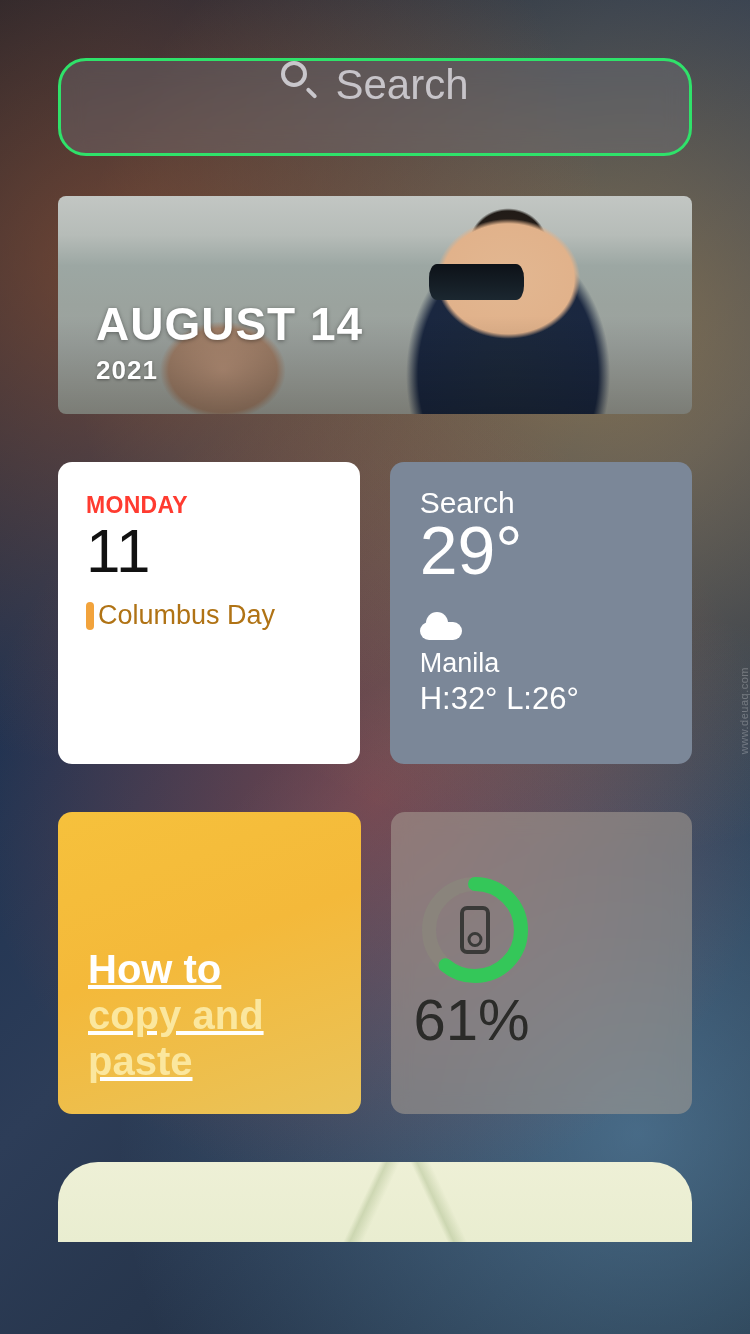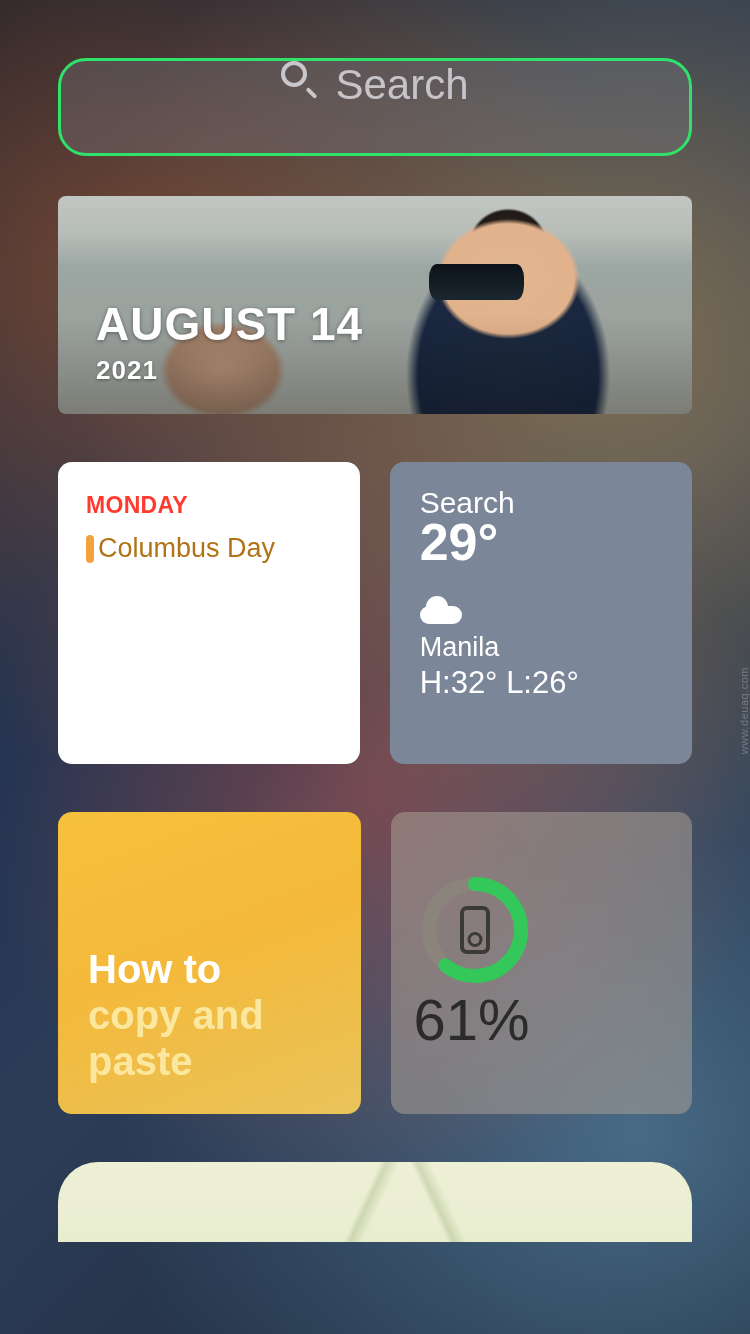--- a/index.html
+++ b/index.html
@@ -63,31 +63,31 @@
   .calendar { background: #fff; padding: 30px 28px; }
   .calendar .dow { color: #ff3b30; font-size: 23px; font-weight: 600; letter-spacing: 0.3px; }
   .calendar .dnum { font-size: 62px; font-weight: 400; color: #111; margin-top: -4px; }
   .calendar .evrow { display:flex; align-items:center; gap:4px; margin-top: 14px;}
   .calendar .bar { width: 8px; height: 28px; border-radius: 4px; background: #f2a33c; }
   .calendar .ev { color: #b07315; font-size: 27px; font-weight: 500; }
 
   
   .weather { background: #7b8798; color: #fff; padding: 24px 30px; }
   .weather .city { font-size: 30px; font-weight: 400; }
-  .weather .temp { font-size: 52px; font-weight: 700; line-height: 1; margin-top: -4px; }
+  .weather .temp { font-size: 68px; font-weight: 400; line-height: 1; margin-top: -4px; }
   .weather .cloud { width:42px; height:28px; position:relative; margin-top:28px;}
   .weather .cloud::before{content:"";position:absolute;left:6px;top:0;width:22px;height:22px;background:#fff;border-radius:50%;}
   .weather .cloud::after{content:"";position:absolute;left:0;top:10px;width:42px;height:18px;background:#fff;border-radius:12px;}
   .weather .cond { font-size: 27px; margin-top: 8px; }
   .weather .hl { font-size: 31px; margin-top: 2px; }
 
   
   .notes {
     background: linear-gradient(160deg, #f6c13c 0%, #f4b93a 45%, #e9c35a 100%);
-    color: #fff; padding: 30px; display:flex; flex-direction:column; justify-content:flex-end;
+    color: #fff; padding: 30px; display:flex; flex-direction:column; justify-content:flex-end;text-decoration:underline;
   }
   .notes .l1 { font-size: 40px; font-weight: 600; color:#fff; }
   .notes .l2 { font-size: 40px; font-weight: 600; color:#fbe79e; line-height:1.15;}
 
   
   .battery { background: rgba(170,160,150,0.55); backdrop-filter: blur(10px); padding: 22px; display:flex; flex-direction:column; justify-content:center;}
   .battery .ring-wrap { width:112px; height:112px; position:relative; margin-left:6px;}
   .battery .ring-wrap svg { transform: rotate(-90deg); }
   .battery .ring-bg { stroke:#8a847c; }
   .battery .ring-fg { stroke:#34c759; }
@@ -128,20 +128,21 @@
     <div class="sunglasses"></div>
     <div class="text">
       <div class="date">AUGUST 14</div>
       <div class="year">2021</div>
     </div>
   </div>
 
   <div class="row">
     <div class="tile calendar">
       <div class="dow">MONDAY</div>
+      <div class="dnum">11</div>
       <div class="evrow">
         <div class="bar"></div>
         <div class="ev">Columbus Day</div>
       </div>
     </div>
     <div class="tile weather">
       <div class="city">Search</div>
       <div class="temp">29°</div>
       <div class="cloud"></div>
       <div class="cond">Manila</div>

